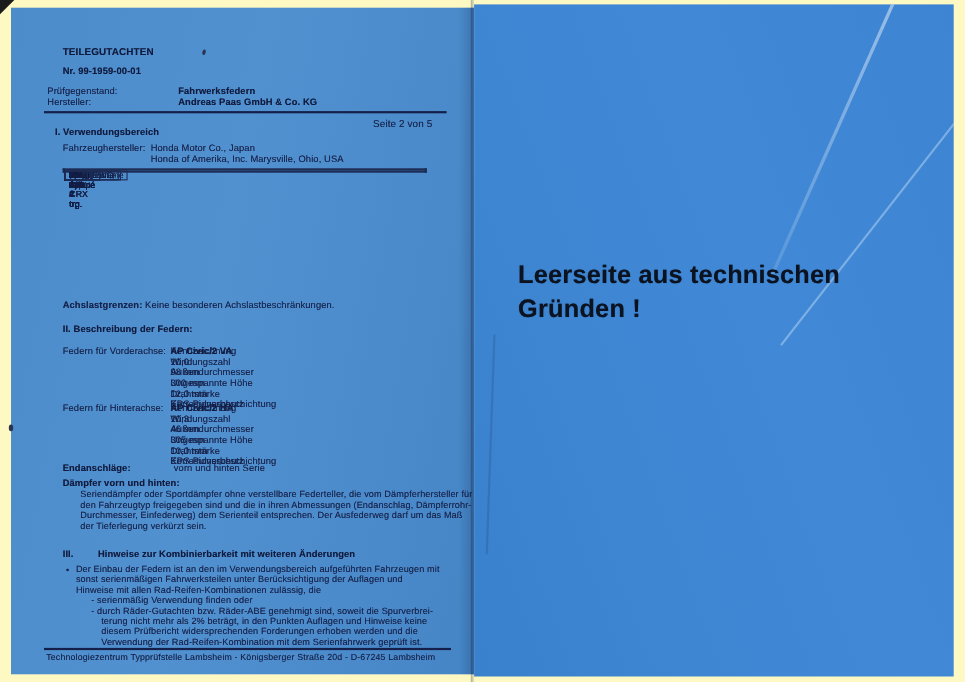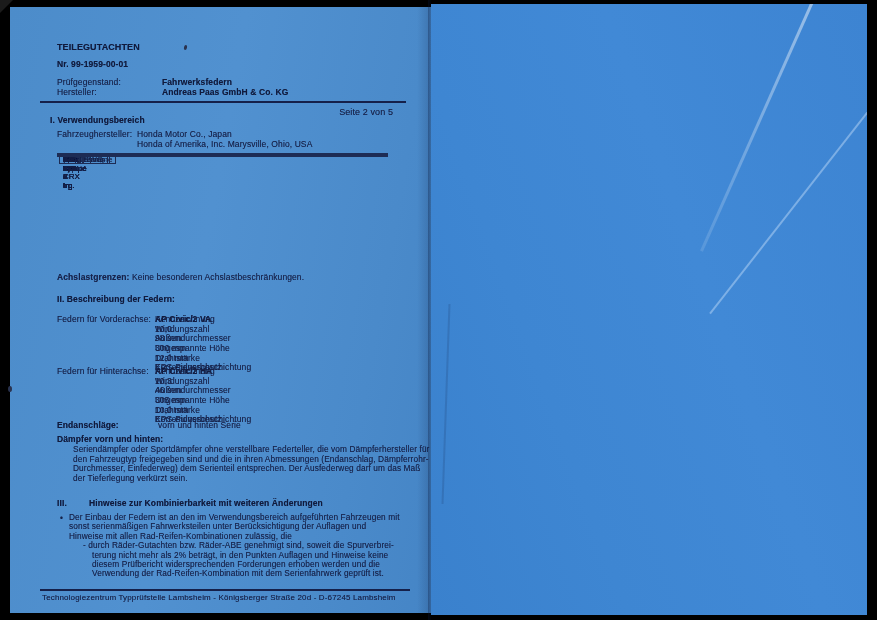--- a/index.html
+++ b/index.html
@@ -4,21 +4,21 @@
 <style>
   * { margin:0; padding:0; box-sizing:border-box; }
   html,body { width:877px; height:620px; }
   body {
     font-family:"Liberation Sans", sans-serif;
     background:#f6f5f1;
     color:#1a2550;
     position:relative;
     overflow:hidden;
   }
-  .scan { position:absolute; left:0; top:0; width:877px; height:620px; background:#000000; }
+  .scan { position:absolute; left:0; top:0; width:877px; height:620px; background:#fef9c3; }
 
   
   .page-left {
     position:absolute; left:10px; top:7px; width:421px; height:606px;
     background:linear-gradient(100deg,#4c8cca 0%, #5191d0 45%, #4a8aca 80%, #4585c6 100%);
   }
   .page-right {
     position:absolute; left:431px; top:4px; width:436px; height:611px;
     background:linear-gradient(250deg,#3d84d2 0%, #4189d6 40%, #3e86d2 70%, #3a81cd 100%);
     overflow:hidden;
@@ -48,21 +48,21 @@
 
   
   .page-left * { position:absolute; }
   .t { font-size:8.5px; line-height:10px; color:#17224a; letter-spacing:0.1px;
        text-shadow:0 0 0.6px rgba(23,34,74,0.55); white-space:nowrap; }
   .b { font-weight:bold; color:#101a3c; }
   .wrap { white-space:normal; }
 
   .doc-type   { left:47px; top:35px; font-size:9px; }
   .doc-number { left:47px; top:52px; font-size:8.5px; }
-  .kv-label   { left:47px; }
+  .kv-label   { left:33px; }
   .kv-value   { left:152px; }
   .row-subject { top:70px; } .row-maker { top:80px; }
 
   .logo { left:295px; top:32px; width:82px; text-align:center; }
   .logo-tuv { position:static; display:block; font-size:31px; line-height:30px; font-weight:bold;
     letter-spacing:-2px; color:#1c2a5e; transform:scaleY(1.05); font-style:italic;
     text-shadow:0.5px 0 0 #1c2a5e; }
   .logo-sub { position:static; display:block; font-size:13px; font-weight:bold; letter-spacing:2.5px;
     color:#1c2a5e; margin-top:-2px; }
 
@@ -279,32 +279,37 @@
 
     <div class="t b damper-title">Dämpfer vorn und hinten:</div>
     <div class="t wrap damper-text">Seriendämpfer oder Sportdämpfer ohne verstellbare Federteller, die vom Dämpferhersteller für den Fahrzeugtyp freigegeben sind und die in ihren Abmessungen (Endanschlag, Dämpferrohr-Durchmesser, Einfederweg) dem Serienteil entsprechen. Der Ausfederweg darf um das Maß der Tieferlegung verkürzt sein.</div>
 
     <div class="t b s3-num">III.</div>
     <div class="t b s3-title">Hinweise zur Kombinierbarkeit mit weiteren Änderungen</div>
 
     <div class="bullet-block">
       <span class="t bullet-glyph">•</span>
       <span class="t wrap bullet-intro">Der Einbau der Federn ist an den im Verwendungsbereich aufgeführten Fahrzeugen mit sonst serienmäßigen Fahrwerksteilen unter Berücksichtigung der Auflagen und Hinweise mit allen Rad-Reifen-Kombinationen zulässig, die</span>
+      <span class="t wrap bullet-sub">- serienmäßig Verwendung finden oder</span>
       <span class="t wrap bullet-sub2">- durch Räder-Gutachten bzw. Räder-ABE genehmigt sind, soweit die  Spurverbrei­terung nicht mehr als 2% beträgt, in den Punkten Auflagen und Hinweise keine diesem Prüfbericht widersprechenden Forderungen erhoben werden und die Verwendung der Rad-Reifen-Kombination mit dem Serienfahrwerk geprüft ist.</span>
     </div>
 
     <div class="rule-bottom"></div>
     <div class="t footer-address">Technologiezentrum Typprüfstelle Lambsheim - Königsberger Straße 20d - D-67245 Lambsheim</div>
 
     <div class="fold-shadow-left"></div>
   </div>
 
   <div class="page-right">
     <div class="crease-a"></div>
     <div class="crease-b"></div>
     <div class="crease-c"></div>
+    <div class="notice">
+      <div style="position:static">Leerseite aus technischen</div>
+      <div style="position:static">Gründen !</div>
+    </div>
   </div>
 
   <div class="fold-line"></div>
   <div class="corner-artifact"></div>
   <div class="speck speck-1"></div>
   <div class="speck speck-2"></div>
 </div>
 
 </body></html>

